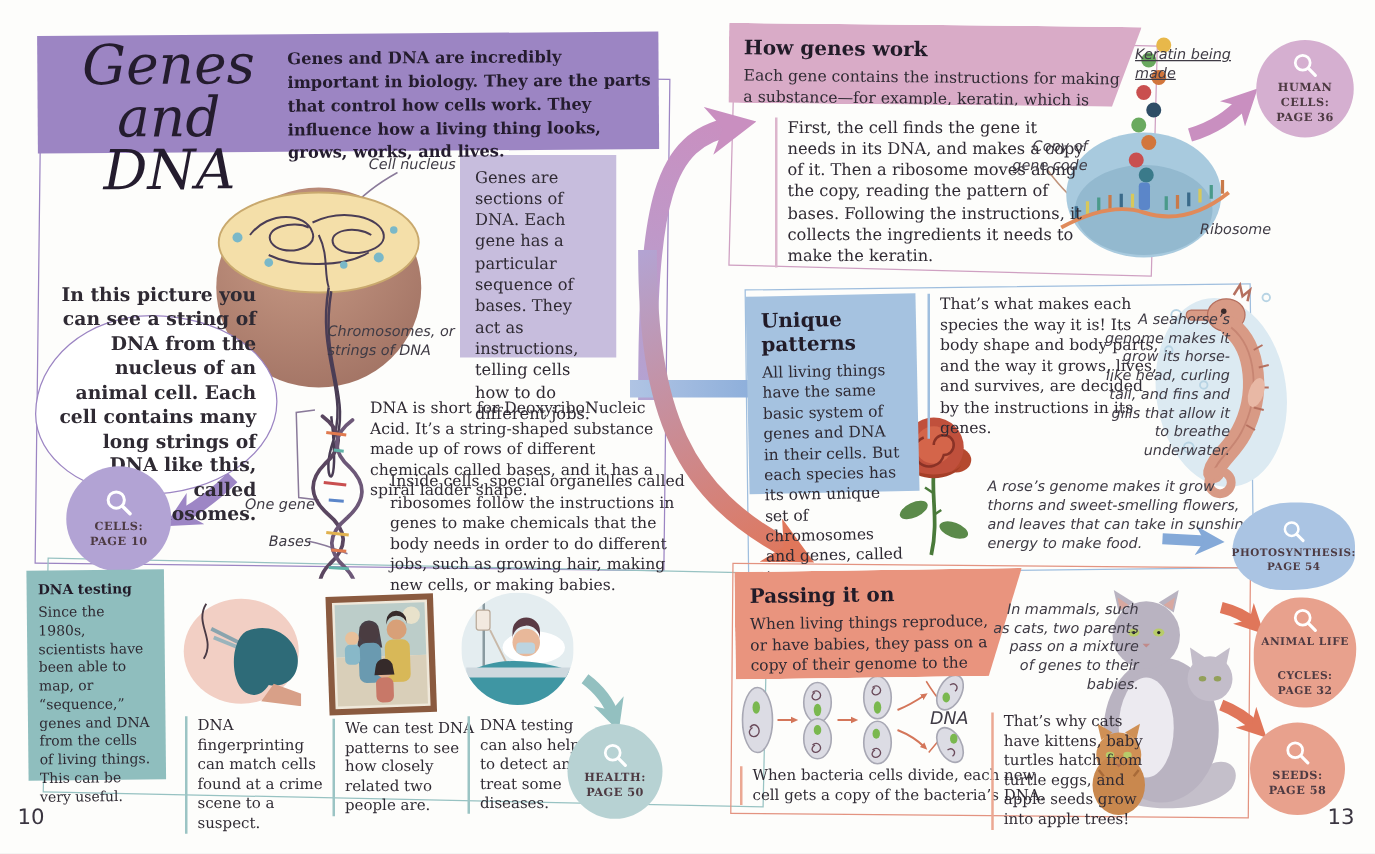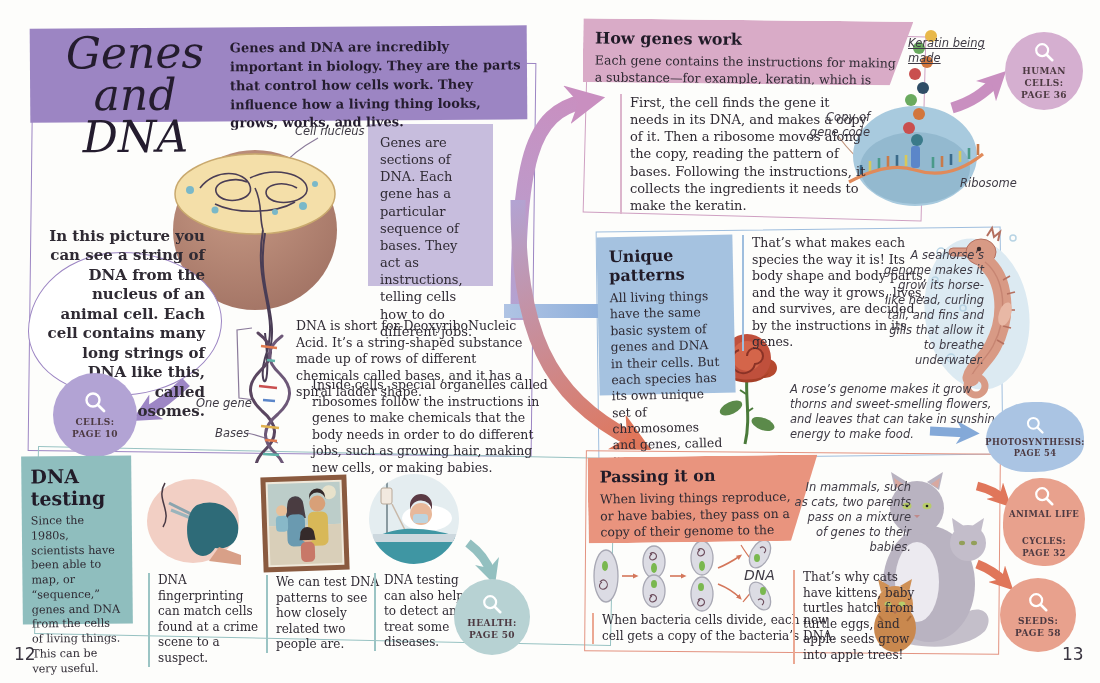--- a/index.html
+++ b/index.html
@@ -146,20 +146,21 @@
       <line x1="112" y1="242" x2="120" y2="243" stroke="#5fb3a8"></line>
       <line x1="104" y1="268" x2="122" y2="270" stroke="#c94f4f"></line>
       <line x1="108" y1="282" x2="120" y2="283" stroke="#5b86c9"></line>
       <line x1="106" y1="308" x2="124" y2="310" stroke="#e0b14f"></line>
       <line x1="110" y1="322" x2="122" y2="323" stroke="#e07a4f"></line>
       <line x1="108" y1="336" x2="124" y2="337" stroke="#5fb3a8"></line>
     </g>
   </svg>
 
   <div class="abs hand" style="left:295px;top:124px;z-index:10;">Cell nucleus</div>
+  <div class="abs hand" style="left:262px;top:258px;width:110px;z-index:10;">Chromosomes, or strings of DNA</div>
   <div class="abs hand" style="left:196px;top:396px;z-index:10;">One gene</div>
   <div class="abs hand" style="left:215px;top:426px;z-index:10;">Bases</div>
 
   <div class="abs" style="left:28px;top:252px;width:192px;height:142px;background:#fff;border:1.5px solid var(--purple);
               border-radius:48% 52% 55% 45% / 55% 48% 52% 45%;z-index:9;display:flex;align-items:center;justify-content:center;">
     <div style="width:160px;text-align:right;font-size:15px;line-height:1.3;font-weight:bold;">In this picture you can see a string of DNA from the nucleus of an animal cell. Each cell contains many long strings of DNA like this, called chromosomes.</div>
   </div>
 
   <div class="colorbox body-text" style="left:368px;top:124px;width:125px;height:162px;background:var(--purple-light);font-size:13px;z-index:8;">Genes are sections of DNA. Each gene has a particular sequence of bases. They act as instructions, telling cells how to do different jobs.</div>
 
@@ -169,21 +170,21 @@
   <div class="link-circle" style="left:53px;top:373px;width:84px;height:84px;background:var(--purple-circle);z-index:10;">
     <svg class="mag" width="24" height="24" viewBox="0 0 24 24">
       <circle cx="10" cy="10" r="6.5" fill="none" stroke="#fff" stroke-width="2.4"></circle>
         <line x1="15" y1="15" x2="21" y2="21" stroke="#fff" stroke-width="2.8" stroke-linecap="round"></line>
       </svg>
     <div class="ln">CELLS:</div>
     <div class="ln">PAGE 10</div>
   </div>
 
   <div class="colorbox" style="left:22px;top:456px;width:110px;height:168px;background:var(--teal);transform:rotate(-.6deg);z-index:10;padding:9px 9px;">
-    <div class="heading" style="font-size:19px;">DNA testing</div>
+    <div class="heading" style="font-size:11px;">DNA testing</div>
     <div style="font-size:11.2px;line-height:1.32;">Since the 1980s, scientists have been able to map, or “sequence,” genes and DNA from the cells of living things. This can be very useful.</div>
   </div>
 
   <svg class="abs" style="left:145px;top:477px;z-index:8;" width="96" height="88" viewBox="0 0 96 88">
     <ellipse cx="48" cy="44" rx="46" ry="42" fill="#f2cfc4"></ellipse>
     <path d="M 20,6 C 10,22 28,34 18,50" fill="none" stroke="#4a3a45" stroke-width="1.5"></path>
     <line x1="24" y1="26" x2="58" y2="43" stroke="#8aa4ae" stroke-width="3"></line>
     <line x1="26" y1="33" x2="58" y2="46" stroke="#9ab4bc" stroke-width="3"></line>
     <path d="M 52,28 C 72,20 90,32 93,48 C 95,62 86,74 70,71 C 62,84 48,80 44,66 C 40,54 42,34 52,28 z" fill="#2e6b78"></path>
     <path d="M 74,70 L 96,78 L 96,88 L 64,84 z" fill="#d8a088"></path>
@@ -228,21 +229,21 @@
 
   <div class="link-circle" style="left:454px;top:579px;width:76px;height:76px;background:var(--teal-circle);z-index:10;">
     <svg class="mag" width="22" height="22" viewBox="0 0 24 24">
       <circle cx="10" cy="10" r="6.5" fill="none" stroke="#fff" stroke-width="2.4"></circle>
         <line x1="15" y1="15" x2="21" y2="21" stroke="#fff" stroke-width="2.8" stroke-linecap="round"></line>
       </svg>
     <div class="ln">HEALTH:</div>
     <div class="ln">PAGE 50</div>
   </div>
 
-  <div class="abs pagenum" style="left:14px;top:644px;">12</div>
+  <div class="abs pagenum" style="left:14px;top:644px;">10</div>
 
   <div class="colorbox" style="left:583px;top:20px;width:330px;height:64px;background:var(--pink);transform:rotate(.6deg);z-index:10;
               clip-path:polygon(0 0,100% 0,93% 100%,0 100%);">
     <div class="heading">How genes work</div>
     <div style="font-size:12.5px;line-height:1.35;">Each gene contains the instructions for making a substance—for example, keratin, which is used to grow hair and fingernails.</div>
   </div>
   <div class="abs body-text bar-l" style="left:620px;top:94px;width:238px;font-size:13px;border-color:#dcb5cc;z-index:10;">First, the cell finds the gene it needs in its DNA, and makes a copy of it. Then a ribosome moves along the copy, reading the pattern of bases. Following the instructions, it collects the ingredients it needs to make the keratin.</div>
 
   <svg class="abs" style="left:845px;top:28px;z-index:6;" width="140" height="185" viewBox="0 0 140 185">
     <ellipse cx="70" cy="128" rx="62" ry="50" fill="#a8cade"></ellipse>

